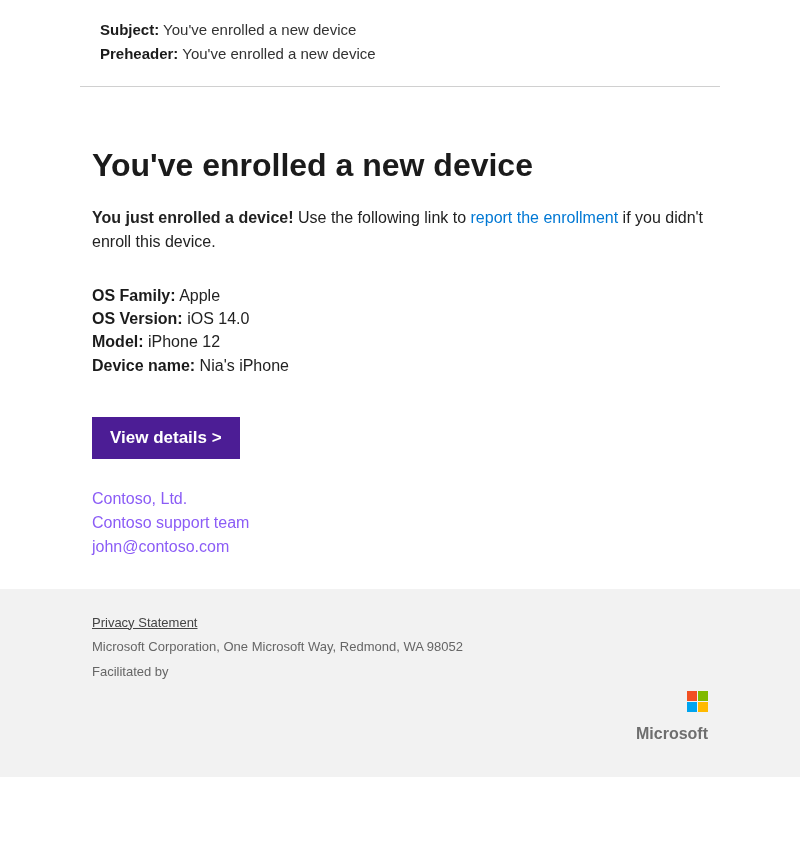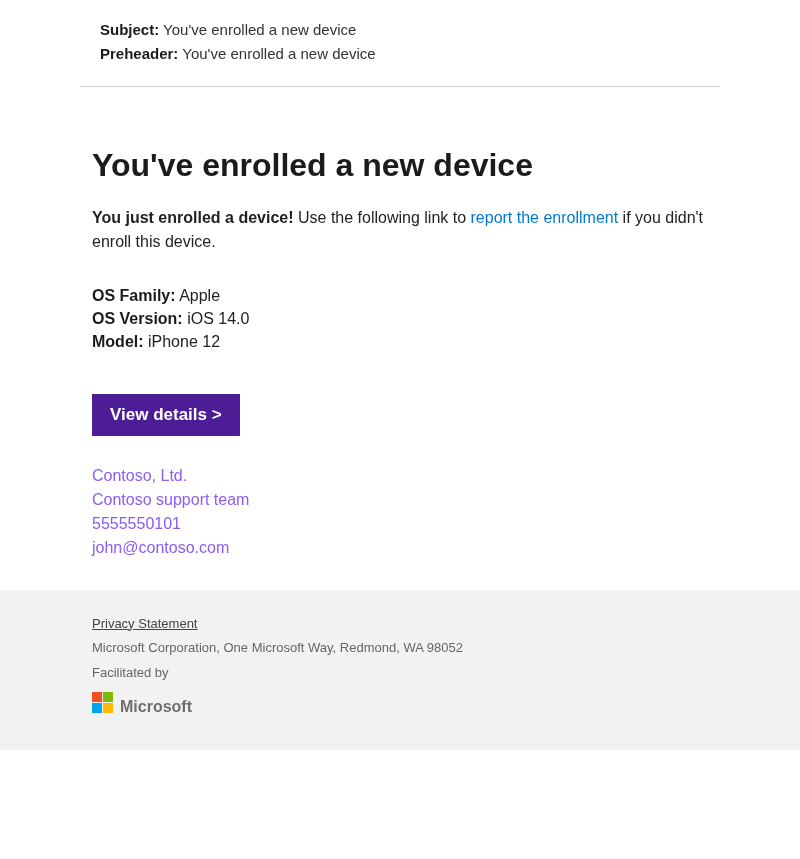--- a/index.html
+++ b/index.html
@@ -80,23 +80,24 @@
       color: #666;
       line-height: 1.9;
     }
     .privacy {
       color: #444;
       text-decoration: underline;
       cursor: pointer;
     }
     .ms-logo {
       display: flex;
-      align-items: flex-start;
+      align-items: flex-end;
       gap: 7px;
       margin-top: 6px;
+      flex-direction: column;
     }
     .ms-squares {
       display: grid;
       grid-template-columns: 10px 10px;
       grid-template-rows: 10px 10px;
       gap: 1px;
     }
     .sq { width: 10px; height: 10px; }
     .sq1 { background: #f25022; }
     .sq2 { background: #7fba00; }
@@ -124,28 +125,28 @@
 
   <p class="intro">
     <b>You just enrolled a device!</b><span> Use the following link to </span><a class="report-link">report the enrollment</a><span> if you didn't enroll this device.</span>
   </p>
 
 
   <div class="details">
     <div><b>OS Family:</b><span> Apple</span></div>
     <div><b>OS Version:</b><span> iOS 14.0</span></div>
     <div><b>Model:</b><span> iPhone 12</span></div>
+    <div><b>Device name:</b><span> Nia's iPhone</span></div>
   </div>
 
   <button class="view-btn">View details  &gt;</button>
 
   <div class="contact">
     <div>Contoso, Ltd.</div>
     <div>Contoso support team</div>
-    <div>5555550101</div>
     <div>john@contoso.com</div>
   </div>
 </div>
 
 <div class="footer">
   <div><a class="privacy">Privacy Statement</a></div>
   <div>Microsoft Corporation, One Microsoft Way, Redmond, WA 98052</div>
   <div>Facilitated by</div>
   <div class="ms-logo">
     <div class="ms-squares">

